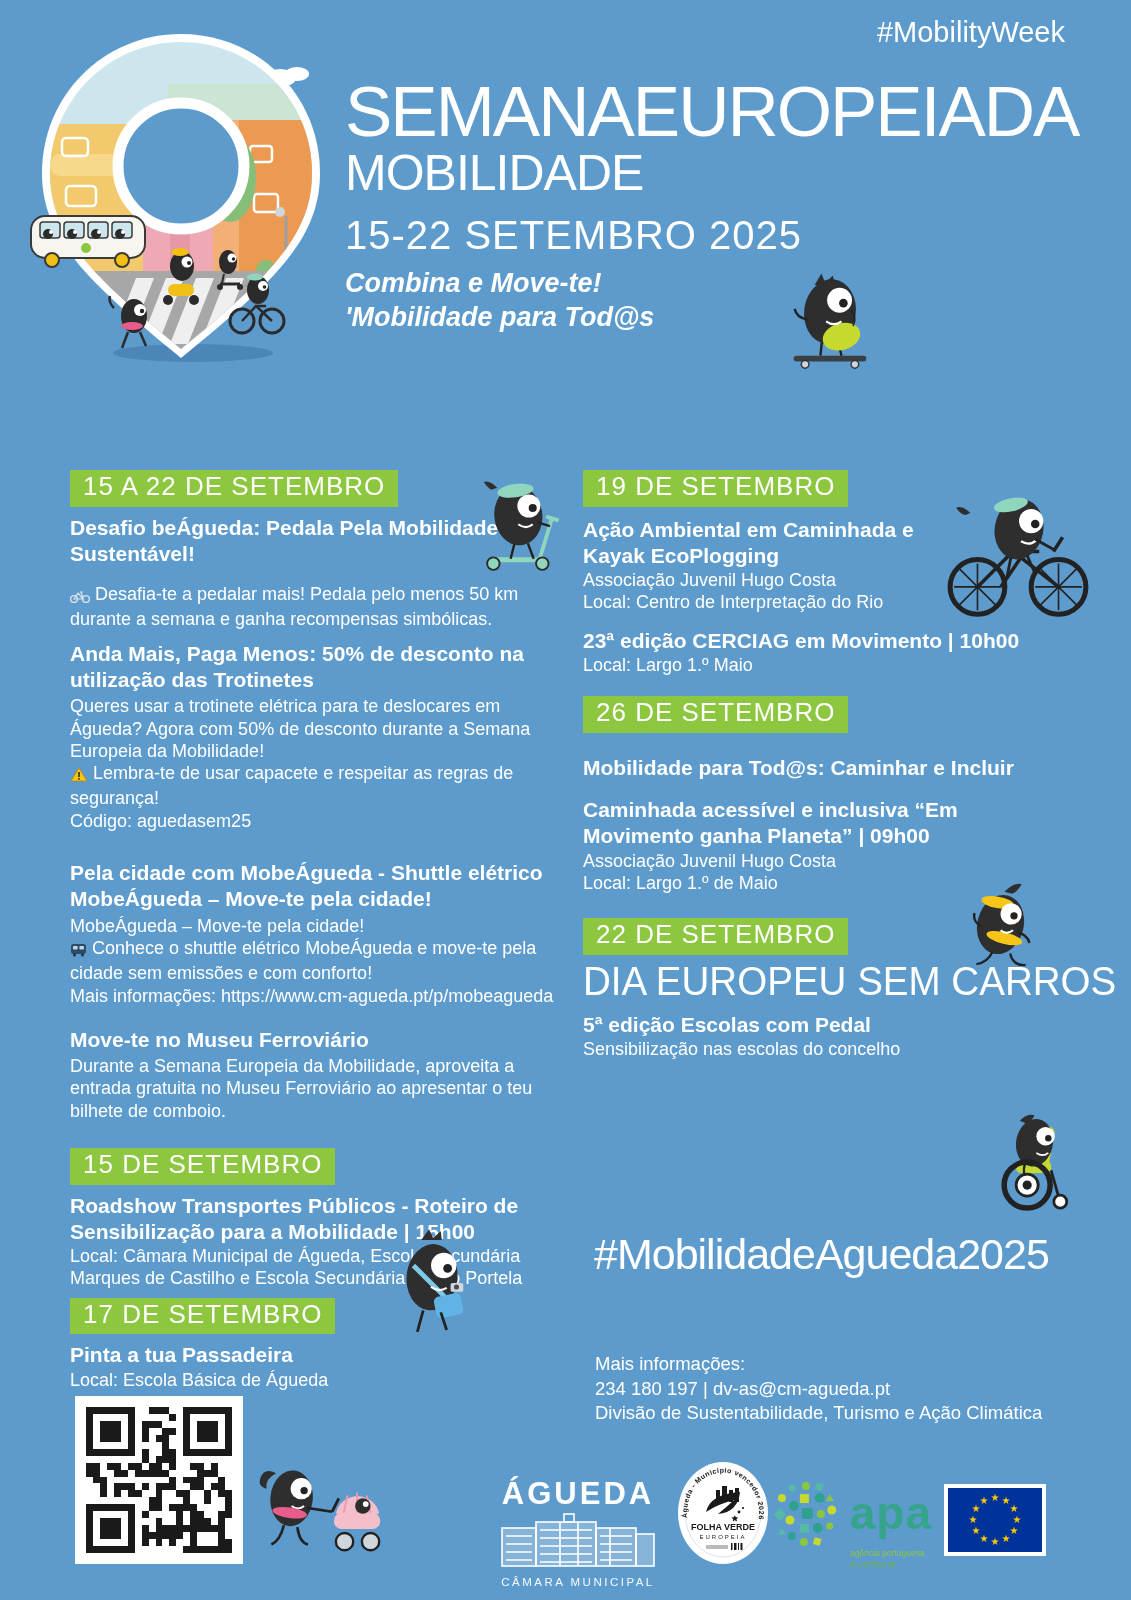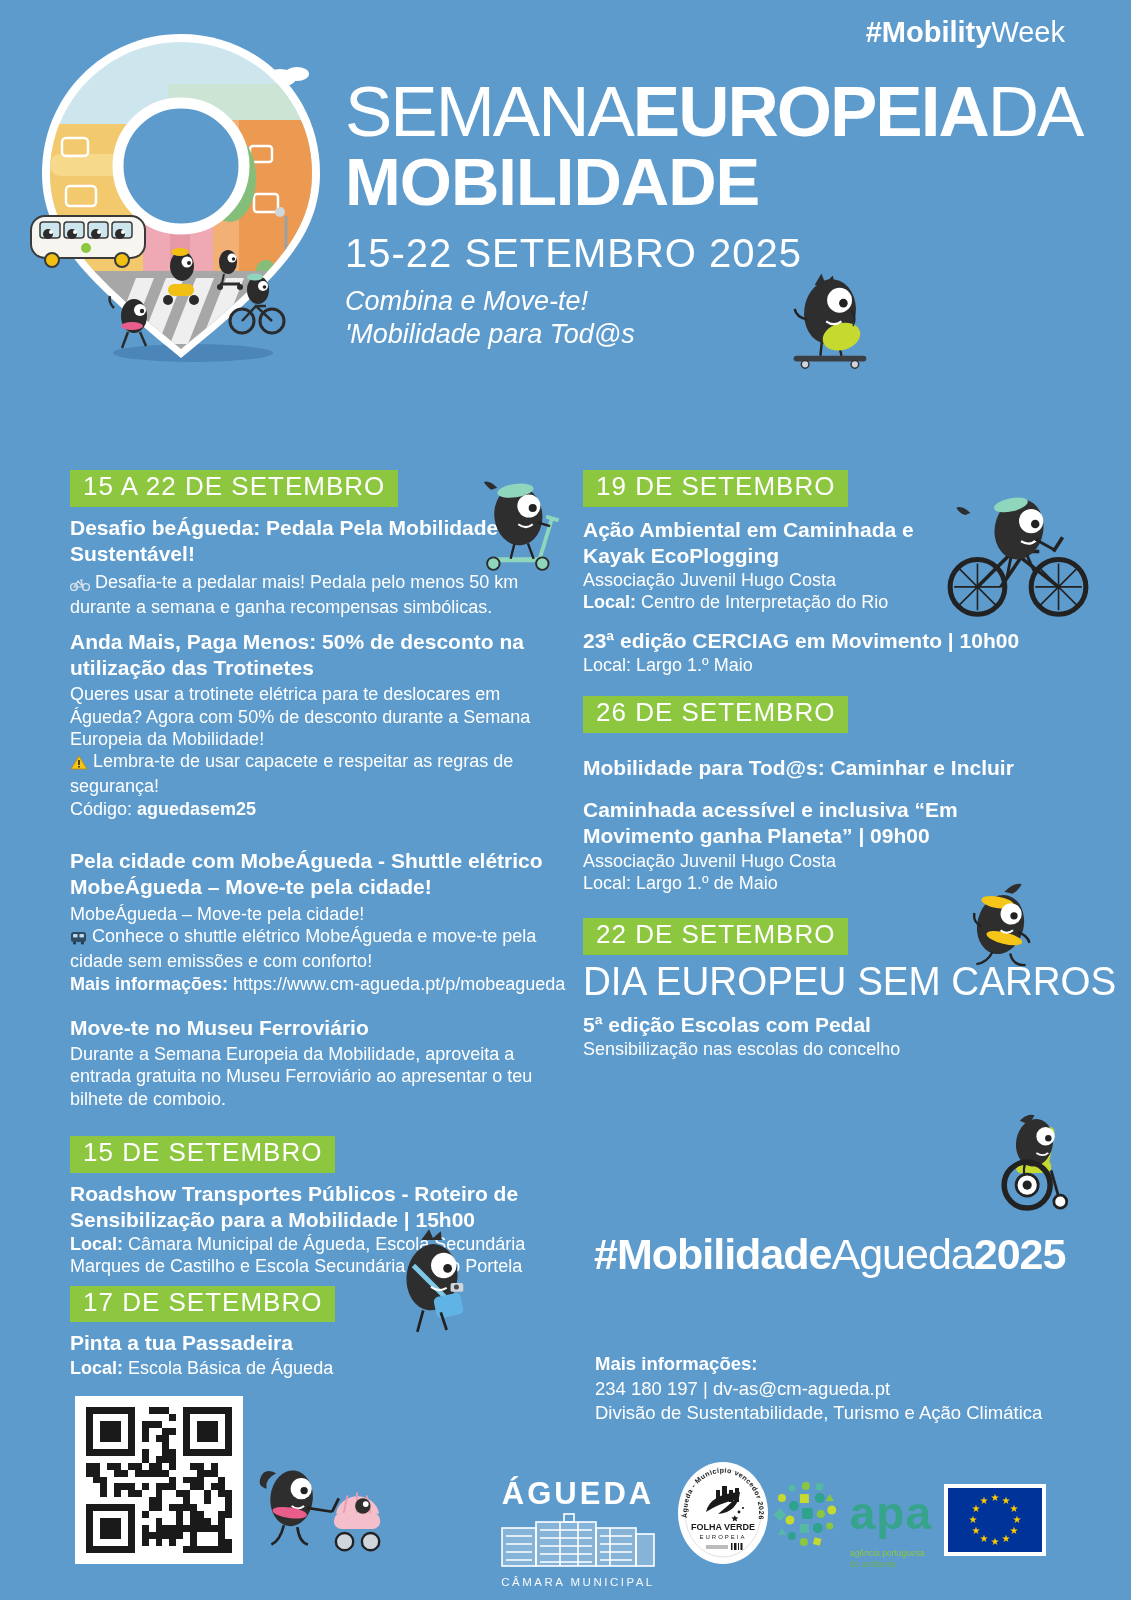--- a/index.html
+++ b/index.html
@@ -1,28 +1,28 @@
 <!DOCTYPE html>
 <html><head>
 <meta charset="utf-8">
 <style>
   html,body{margin:0;padding:0;background:#41749f;}
   .poster{position:relative;width:1131px;height:1600px;background:#5E9BCD;overflow:hidden;
           font-family:"Liberation Sans",sans-serif;color:#fff;}
   .abs{position:absolute;}
-  .b{font-weight:bold;}
+  .b{font-weight:normal;}
   .lt{font-weight:normal;}
 
   
   .hashtag-top{top:16px;right:66px;font-size:29px;letter-spacing:0;}
   .title-block{left:345px;top:76px;line-height:1.02;}
   .title-l1{font-size:71px;letter-spacing:-2px;white-space:nowrap;}
-  .title-l2{font-size:67px;font-weight:bold;letter-spacing:-1px;}
+  .title-l2{font-size:50px;font-weight:normal;letter-spacing:-1px;}
   .title-dates{font-size:40px;margin-top:16px;letter-spacing:1px;}
-  .tagline{font-size:27px;font-weight:normal;font-style:italic;margin-top:14px;}
+  .tagline{font-size:27px;font-weight:bold;font-style:italic;margin-top:14px;}
   .tagline2{margin-top:6px;}
 
   
   .gh{display:inline-block;background:#8DC63F;color:#fff;font-size:26px;font-weight:normal;
       padding:2px 13px 6px;line-height:1.1;letter-spacing:1px;white-space:nowrap;}
 
   .col-left{left:70px;top:470px;width:502px;}
   .col-right{left:583px;top:470px;width:478px;}
   .ev-t{font-size:21px;font-weight:bold;line-height:1.25;margin:0;}
   .ev-p{font-size:18px;line-height:1.24;margin:0;}
@@ -179,21 +179,21 @@
       <circle cx="64" cy="43" r="4.5" fill="#222"></circle>
     <path d="M46,62 q8,6 16,0" stroke="#fff" stroke-width="2.2" fill="none"></path>
     <path d="M26,60 q-11,-2 -13,-11" stroke="#222" stroke-width="2.5" fill="none"></path>
     <path d="M72,50 q7,9 2,17" stroke="#222" stroke-width="1.5" fill="none"></path>
   </svg>
 
   <div class="abs col-left">
     <div class="gh">15 A 22 DE SETEMBRO</div>
 
     <h3 class="ev-t" style="margin-top:8px">Desafio beÁgueda: Pedala Pela Mobilidade Sustentável!</h3>
-    <p class="ev-p" style="margin-top:4px"><span class="inl-icon"><svg width="20" height="13" viewBox="0 0 20 13">
+    <p class="ev-p" style="margin-top:16px"><span class="inl-icon"><svg width="20" height="13" viewBox="0 0 20 13">
             <circle cx="4" cy="9" r="3.4" fill="none" stroke="#d9e2ea" stroke-width="1.4"></circle>
             <circle cx="16" cy="9" r="3.4" fill="none" stroke="#d9e2ea" stroke-width="1.4"></circle>
             <path d="M4,9 L8,3 L13,9 Z M13,9 L11,2 M10,2 h3" stroke="#d9e2ea" stroke-width="1.2" fill="none"></path>
           </svg></span><span>Desafia-te a pedalar mais! Pedala pelo menos 50 km durante a semana e ganha recompensas simbólicas.</span></p>
 
     <h3 class="ev-t" style="margin-top:10px">Anda Mais, Paga Menos: 50% de desconto na utilização das Trotinetes</h3>
     <p class="ev-p" style="margin-top:2px">Queres usar a trotinete elétrica para te deslocares em Águeda? Agora com 50% de desconto durante a Semana Europeia da Mobilidade!</p>
     <p class="ev-p"><span class="inl-icon"><svg width="18" height="15" viewBox="0 0 18 15">
             <polygon points="9,1 17,14 1,14" fill="#F5C518" stroke="#B8860B" stroke-width="0.8"></polygon>
             <rect x="8.2" y="5" width="1.6" height="5" fill="#3a2b00"></rect>

